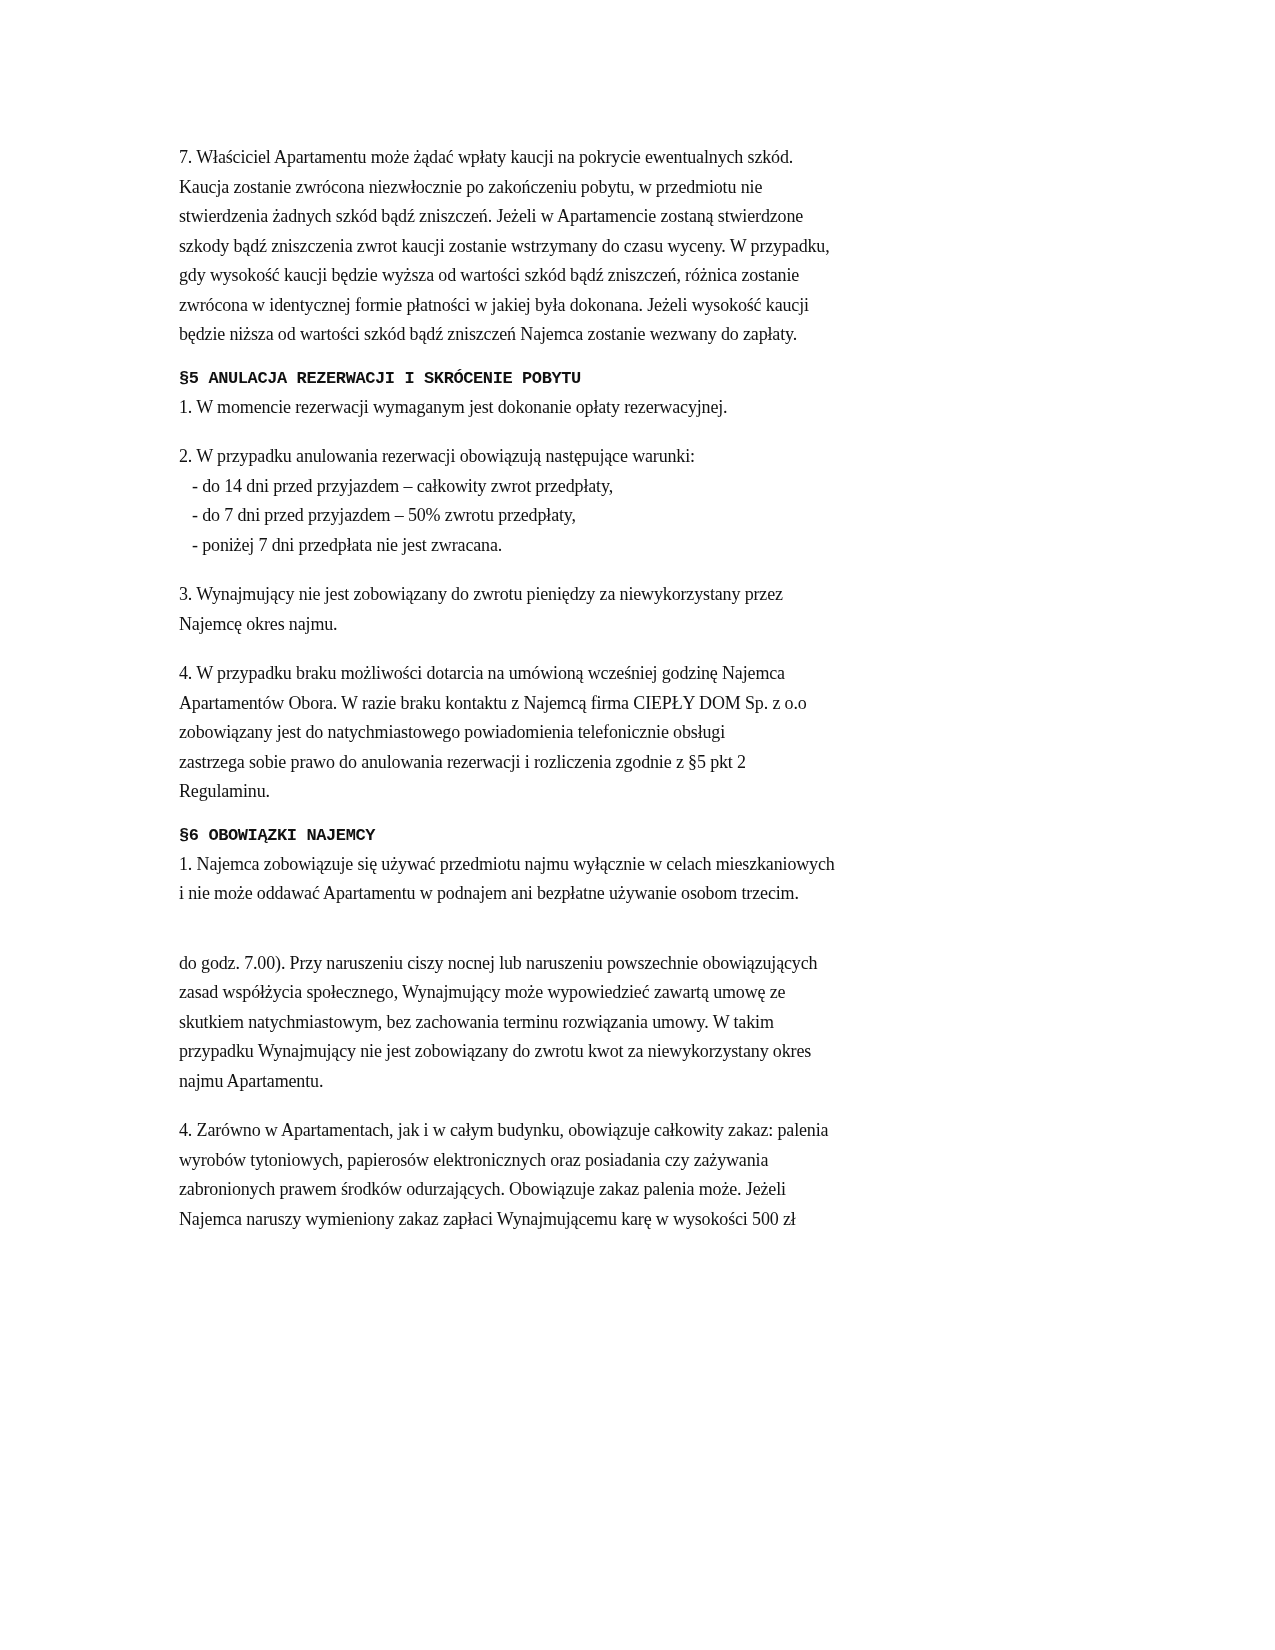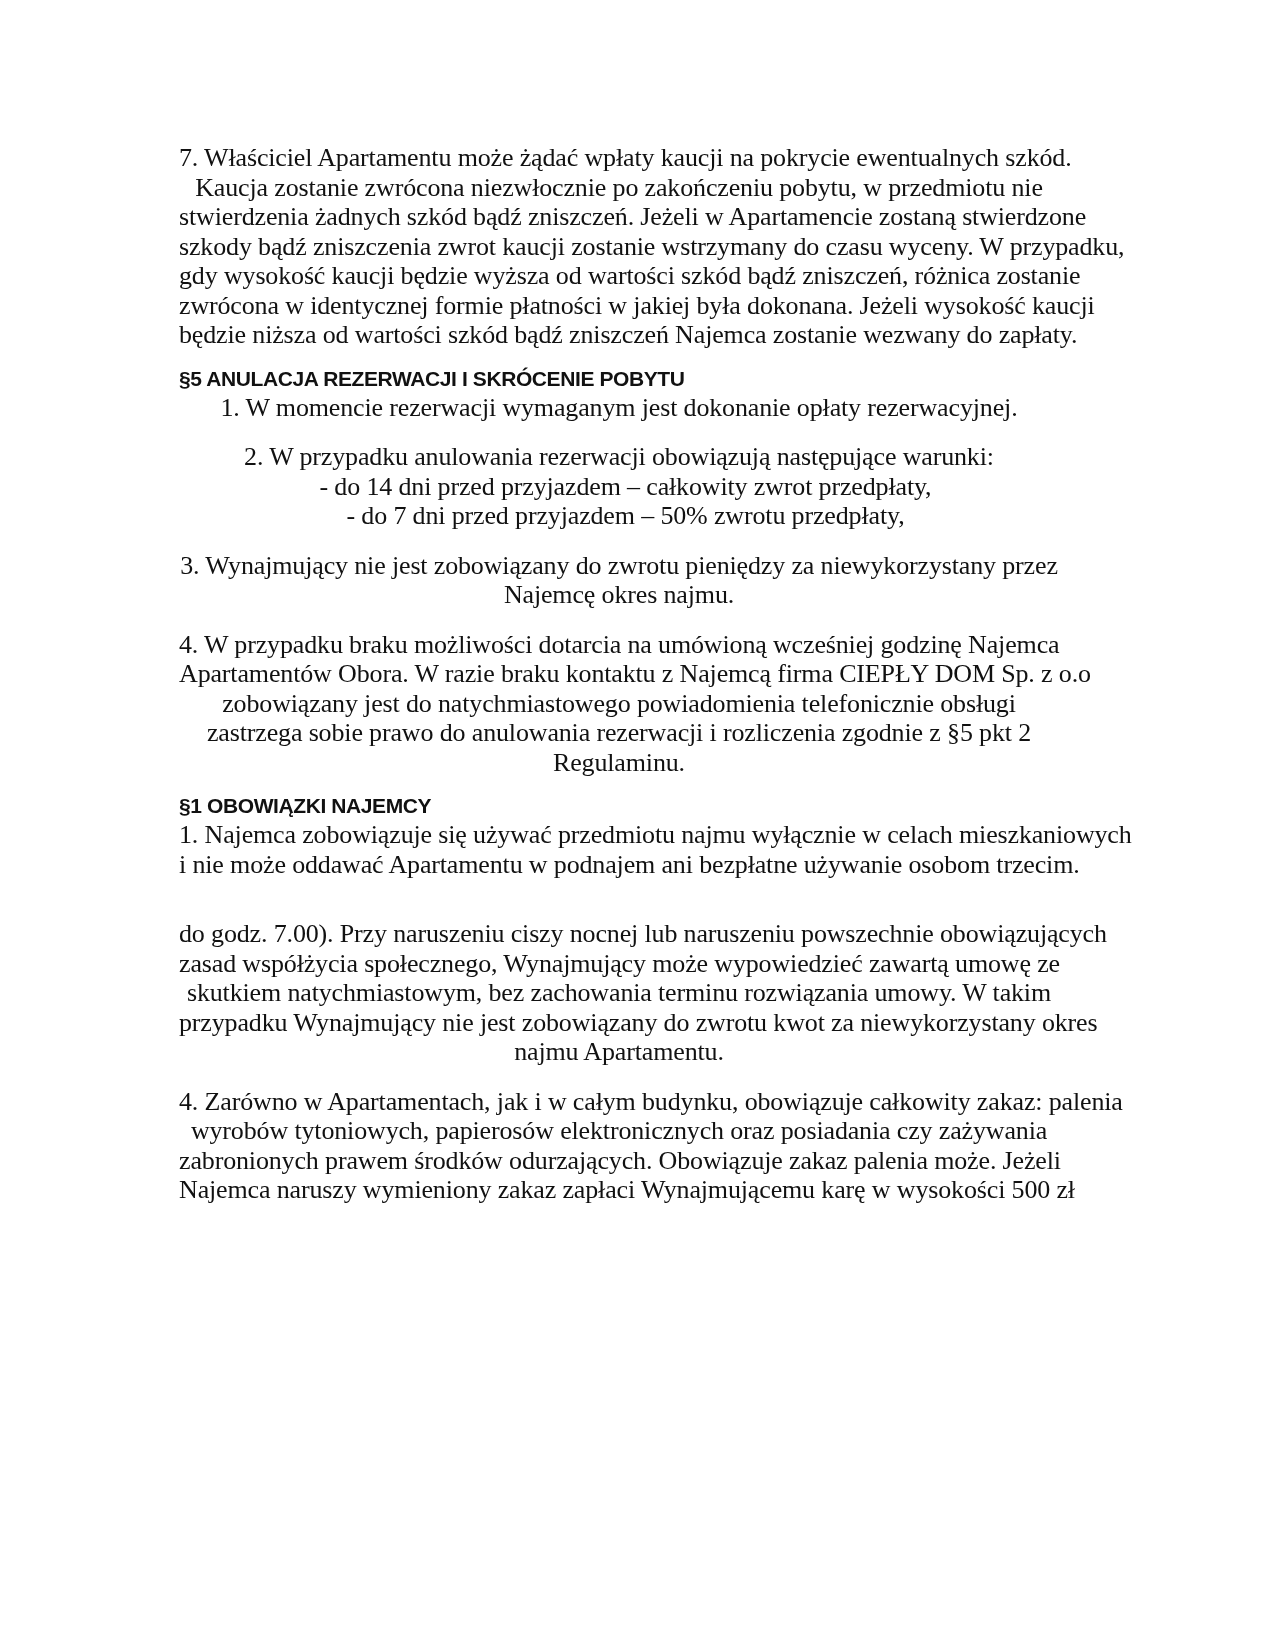--- a/index.html
+++ b/index.html
@@ -15,36 +15,35 @@
       font-family: "Liberation Serif", "DejaVu Serif", serif;
       color: #111111;
     }
     .page {
       position: absolute;
       left: 179px;
       top: 143px;
       width: 880px;
     }
     .line {
-      font-size: 26px;
+      font-size: 18px;
       line-height: 29.5px;
       white-space: nowrap;
       letter-spacing: -0.15px;
-      text-align: center;
     }
     .indent {
       padding-left: 13px;
     }
     .gap {
       height: 20px;
     }
     .heading {
-      font-family: Liberation Sans, sans-serif;
+      font-family: Liberation Mono, monospace;
       font-weight: bold;
-      font-size: 21px;
+      font-size: 17px;
       line-height: 29px;
       letter-spacing: -0.4px;
       white-space: nowrap;
     }
     .heading-gap-before {
       height: 14px;
     }
   </style>
 </head>
 <body>
@@ -68,20 +67,21 @@
 
     <div>
       <div class="line">1. W momencie rezerwacji wymaganym jest dokonanie opłaty rezerwacyjnej.</div>
     </div>
     <div class="gap"></div>
 
     <div>
       <div class="line">2. W przypadku anulowania rezerwacji obowiązują następujące warunki:</div>
       <div class="line indent">- do 14 dni przed przyjazdem – całkowity zwrot przedpłaty,</div>
       <div class="line indent">- do 7 dni przed przyjazdem – 50% zwrotu przedpłaty,</div>
+      <div class="line indent">- poniżej 7 dni przedpłata nie jest zwracana.</div>
     </div>
     <div class="gap"></div>
 
     <div>
       <div class="line">3. Wynajmujący nie jest zobowiązany do zwrotu pieniędzy za niewykorzystany przez</div>
       <div class="line">Najemcę okres najmu.</div>
     </div>
     <div class="gap"></div>
 
     <div>
@@ -89,21 +89,21 @@
       <div class="line">Apartamentów Obora. W razie braku kontaktu z Najemcą firma CIEPŁY DOM Sp. z o.o</div>
       <div class="line">zobowiązany jest do natychmiastowego powiadomienia telefonicznie obsługi</div>
       <div class="line">zastrzega sobie prawo do anulowania rezerwacji i rozliczenia zgodnie z §5 pkt 2</div>
       <div class="line">Regulaminu.</div>
     </div>
   </div>
 
   <div class="heading-gap-before"></div>
 
   <div>
-    <div class="heading">§1 OBOWIĄZKI NAJEMCY</div>
+    <div class="heading">§6 OBOWIĄZKI NAJEMCY</div>
 
     <div>
       <div class="line">1. Najemca zobowiązuje się używać przedmiotu najmu wyłącznie w celach mieszkaniowych</div>
       <div class="line">i nie może oddawać Apartamentu w podnajem ani bezpłatne używanie osobom trzecim.</div>
     </div>
     <div class="gap"></div>
 
     <div class="gap"></div>
 
     <div>

